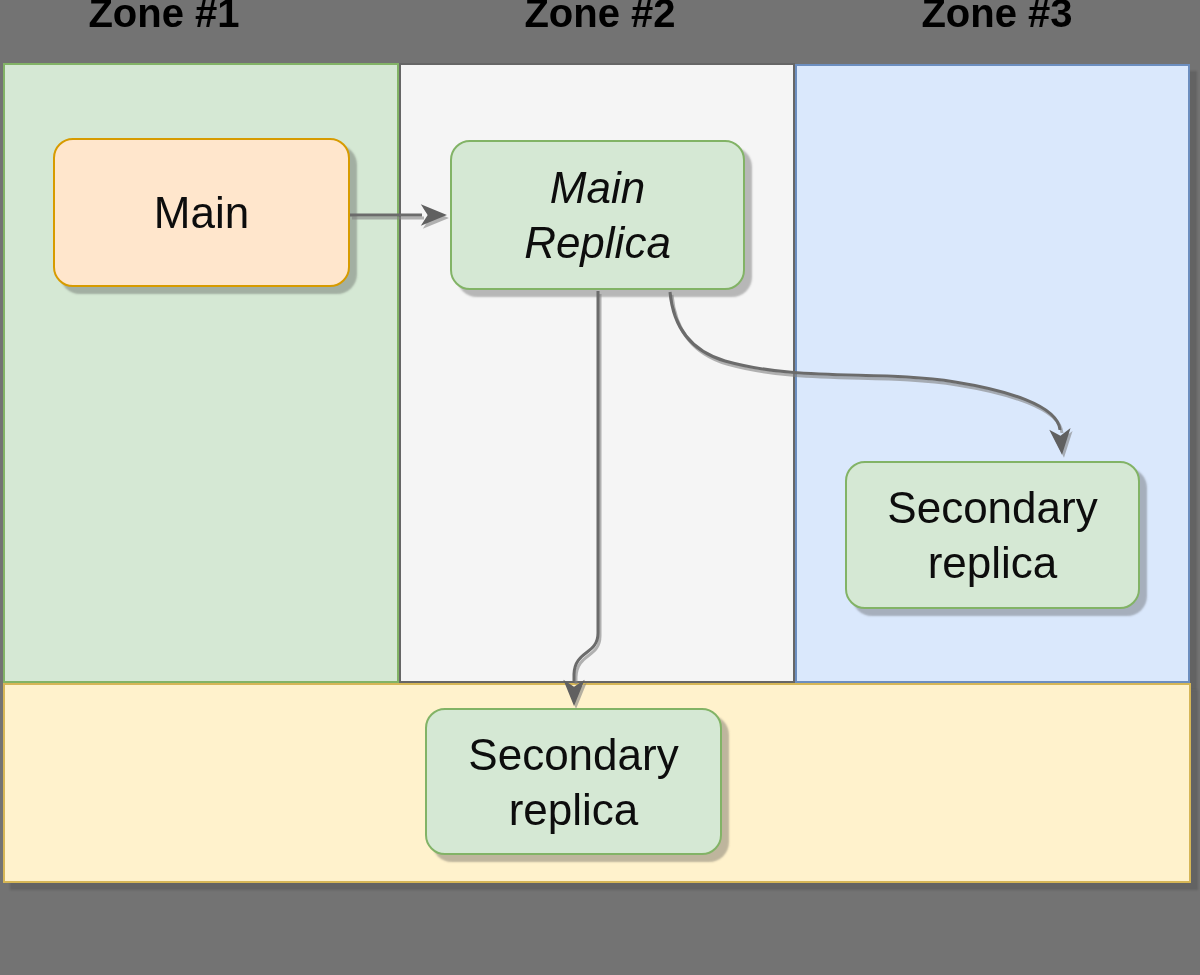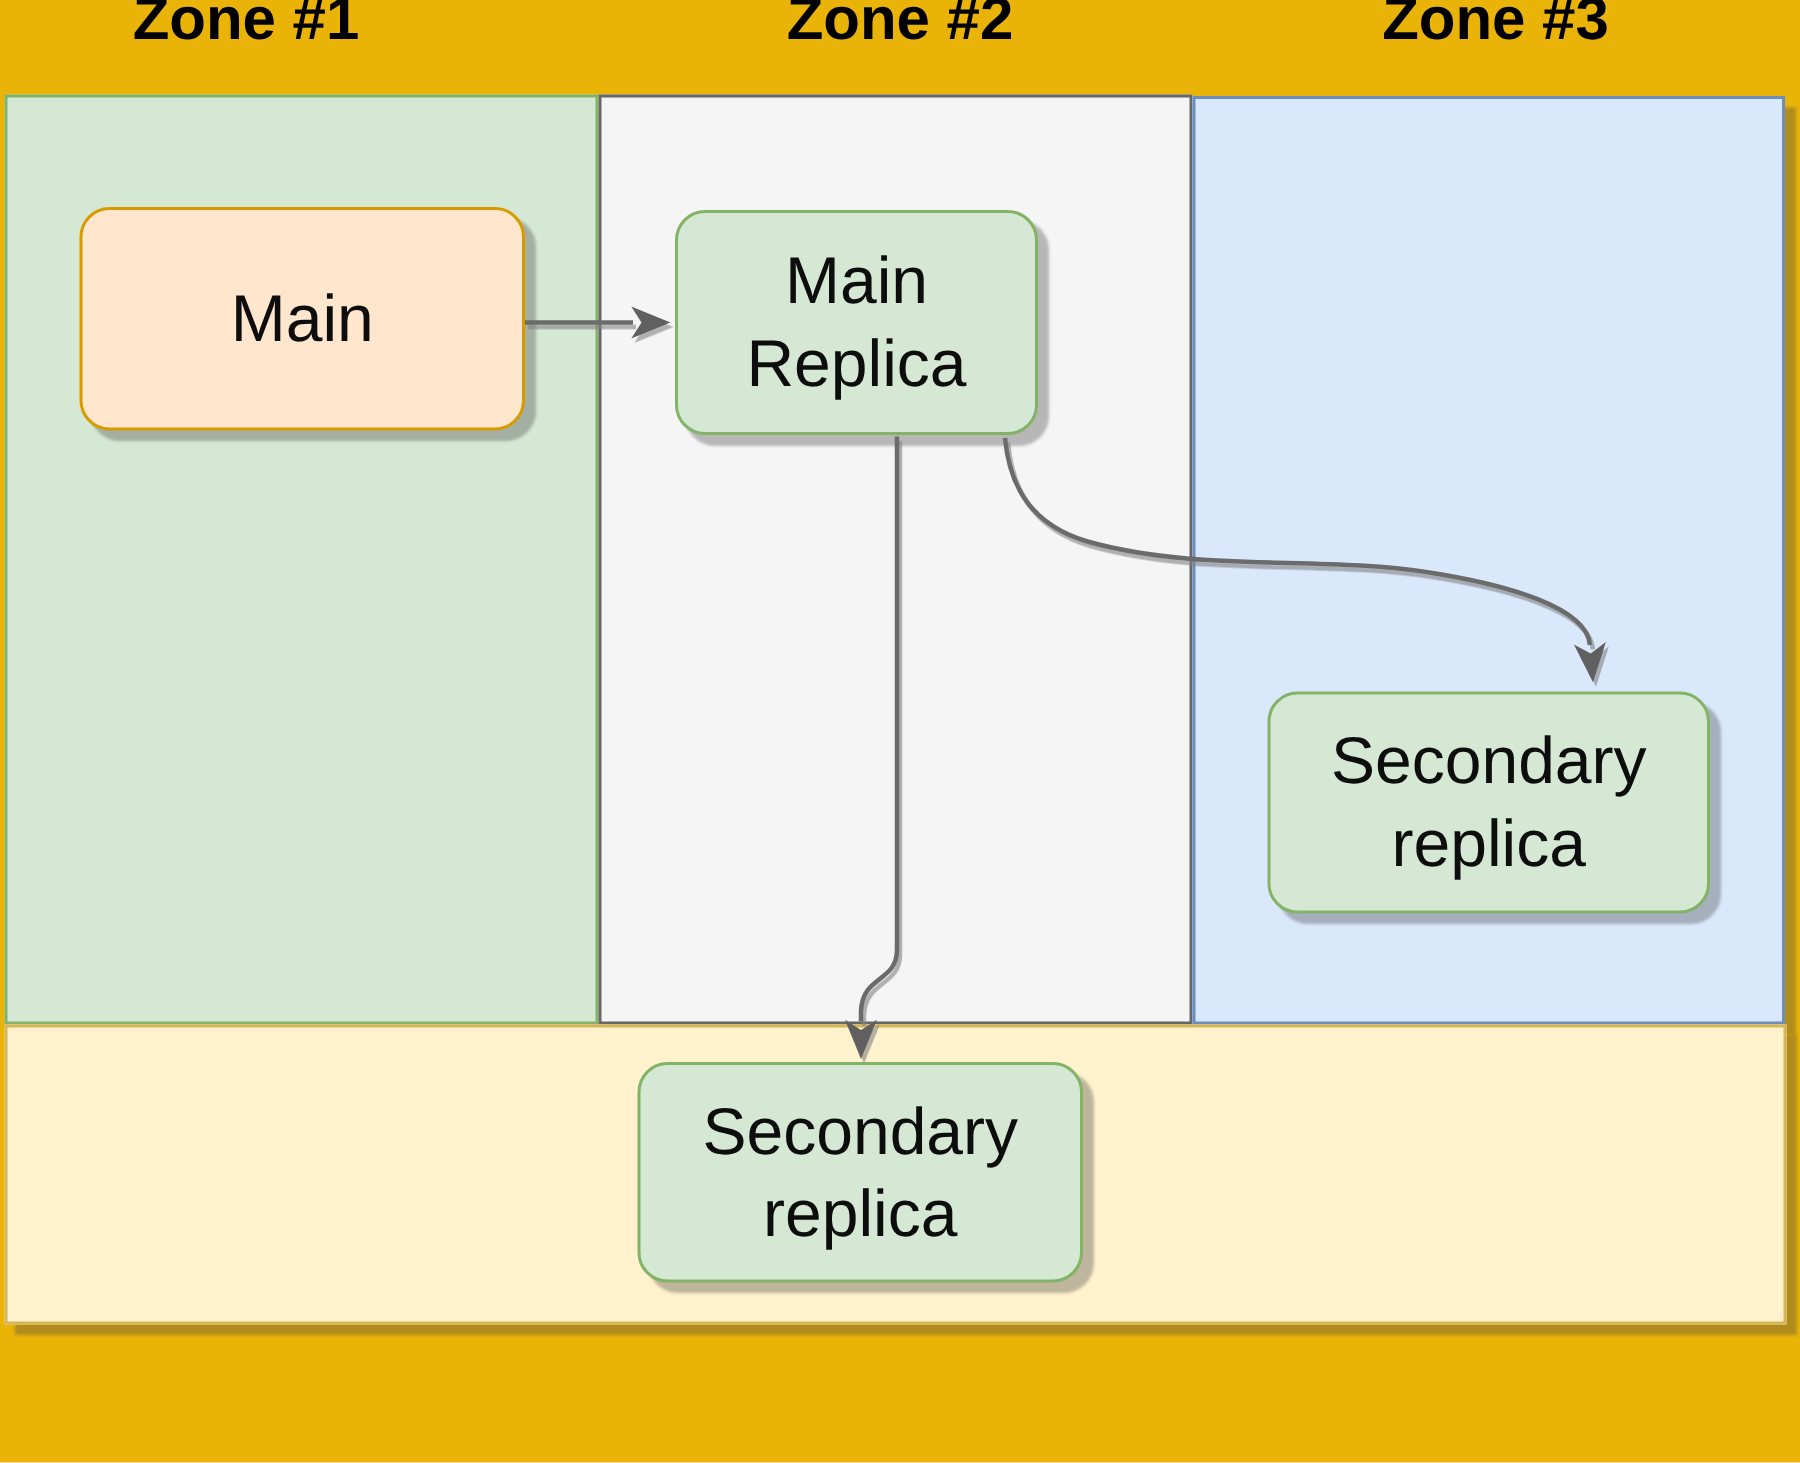--- a/index.html
+++ b/index.html
@@ -1,20 +1,20 @@
 <!DOCTYPE html>
 <html><head>
 <meta charset="utf-8">
 <style>
   html, body { margin: 0; padding: 0; background: #ffffff; }
   .canvas {
     position: relative;
     width: 1200px;
     height: 975px;
-    background: #eab308;
+    background: #737373;
     font-family: "Liberation Sans", sans-serif;
     overflow: hidden;
   }
   * { box-sizing: border-box; }
 
   
   .zone {
     position: absolute;
     box-shadow: 7px 7px 2px rgba(70,70,70,0.35);
   }
@@ -49,21 +49,21 @@
     font-size: 44px;
     font-weight: 400;
     color: #0d0d0d;
     line-height: 1.25;
     padding: 0 44px;
     box-shadow: 7px 7px 2px rgba(70,70,70,0.35);
   }
   .node-green  { background: #d5e8d4; border: 2.5px solid #82b366; }
   .node-orange { background: #ffe6cc; border: 2.5px solid #d79b00; }
   .n-main        { left: 53px;  top: 138px; width: 297px; height: 149px; }
-  .n-mainreplica { left: 450px; top: 140px; width: 242px; height: 150px; }
+  .n-mainreplica { left: 450px; top: 140px; width: 295px; height: 150px; font-style: italic; }
   .n-sec3        { left: 845px; top: 461px; width: 295px; height: 148px; }
   .n-sec4        { left: 425px; top: 708px; width: 297px; height: 147px; }
 
   
   .arrows {
     position: absolute;
     left: 0; top: 0;
     width: 1200px;
     height: 975px;
     pointer-events: none;

